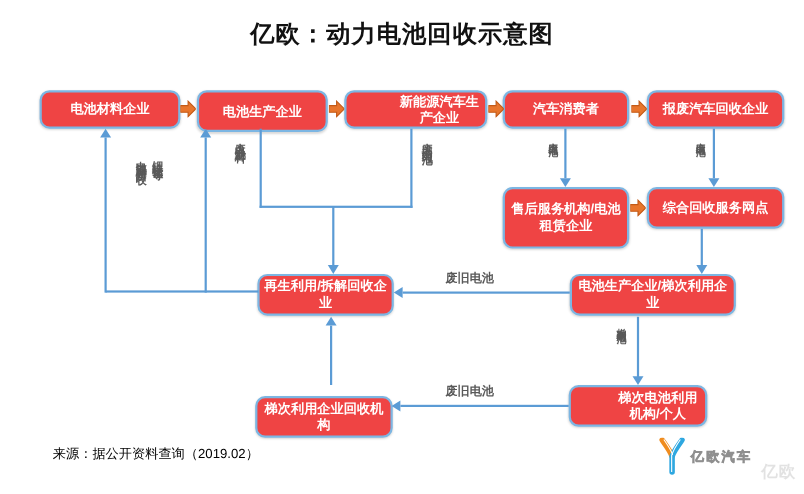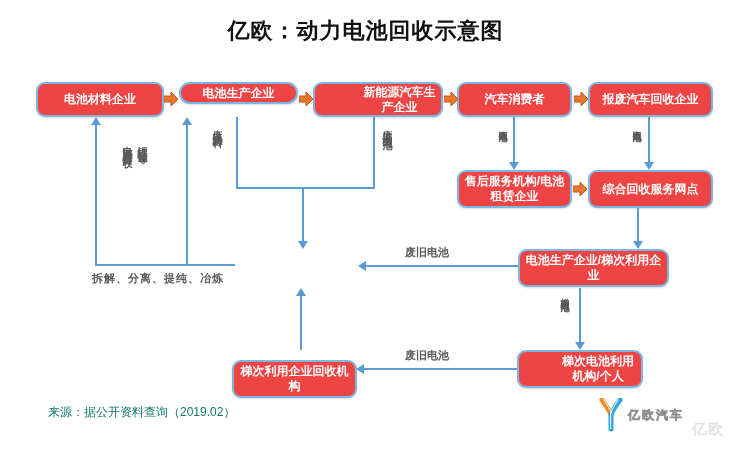--- a/index.html
+++ b/index.html
@@ -20,60 +20,61 @@
   .ah-down{border-left:5px solid transparent;border-right:5px solid transparent;border-top:8px solid #5b9bd5;}
   .ah-left{border-top:5px solid transparent;border-bottom:5px solid transparent;border-right:8px solid #5b9bd5;}
   
   .oarrow{position:absolute;width:14px;height:16px;}
   
   .vlabel{position:absolute;writing-mode:vertical-rl;text-orientation:upright;
           font-size:10px;font-weight:bold;color:#595959;letter-spacing:2px;line-height:15px;}
   .vlabel span{display:block;}
   .vlabel.small{font-size:9px;letter-spacing:1px;}
   .hlabel{position:absolute;font-size:11px;font-weight:bold;color:#595959;white-space:nowrap;}
-  .source{position:absolute;left:48px;top:404px;font-size:12px;color:#0f766e;}
+  .source{position:absolute;left:48px;top:404px;font-size:12px;color:#000000;}
   
   .logo{position:absolute;left:598px;top:398px;display:flex;align-items:center;}
   .logo-text{font-size:12px;font-weight:bold;color:#a9a9a9;-webkit-text-stroke:0.6px #8f8f8f;
              letter-spacing:2px;margin-left:4px;}
   .watermark{position:absolute;left:692px;top:420px;font-size:15px;font-weight:bold;
              color:#9a9a9a;opacity:0.28;letter-spacing:1px;}
 </style>
 </head>
 <body>
 
 <div class="canvas">
 
   <div class="title">亿欧：动力电池回收示意图</div>
 
   <div class="box" style="left:36px;top:82px;width:128px;height:35px;">电池材料企业</div>
-  <div class="box" style="left:179px;top:82px;width:119px;height:22px;border-radius:14px;">电池生产企业</div>
+  <div class="box" style="left:179px;top:82px;width:119px;height:38px;">电池生产企业</div>
   <div class="box" style="left:313px;top:82px;width:130px;height:35px;padding-left:47px;">新能源汽车生产企业</div>
   <div class="box" style="left:457px;top:82px;width:115px;height:35px;">汽车消费者</div>
   <div class="box" style="left:588px;top:82px;width:125px;height:35px;">报废汽车回收企业</div>
 
   <svg class="oarrow" style="left:164px;top:91px;" viewBox="0 0 14 16">
       <polygon points="0,5 7,5 7,1 14,8 7,15 7,11 0,11" fill="#e8762c" stroke="#c25a17" stroke-width="1"></polygon>
     </svg>
   <svg class="oarrow" style="left:299px;top:91px;" viewBox="0 0 14 16">
       <polygon points="0,5 7,5 7,1 14,8 7,15 7,11 0,11" fill="#e8762c" stroke="#c25a17" stroke-width="1"></polygon>
     </svg>
   <svg class="oarrow" style="left:444px;top:91px;" viewBox="0 0 14 16">
       <polygon points="0,5 7,5 7,1 14,8 7,15 7,11 0,11" fill="#e8762c" stroke="#c25a17" stroke-width="1"></polygon>
     </svg>
   <svg class="oarrow" style="left:574px;top:91px;" viewBox="0 0 14 16">
       <polygon points="0,5 7,5 7,1 14,8 7,15 7,11 0,11" fill="#e8762c" stroke="#c25a17" stroke-width="1"></polygon>
     </svg>
 
-  <div class="box" style="left:457px;top:170px;width:115px;height:38px;">售后服务机构/电池租赁企业</div>
+  <div class="box" style="left:457px;top:170px;width:115px;height:56px;">售后服务机构/电池租赁企业</div>
   <svg class="oarrow" style="left:573px;top:181px;" viewBox="0 0 14 16">
       <polygon points="0,5 7,5 7,1 14,8 7,15 7,11 0,11" fill="#e8762c" stroke="#c25a17" stroke-width="1"></polygon>
     </svg>
   <div class="box" style="left:588px;top:170px;width:125px;height:38px;">综合回收服务网点</div>
 
+  <div class="box" style="left:234px;top:249px;width:124px;height:38px;">再生利用/拆解回收企业</div>
   <div class="box" style="left:518px;top:249px;width:151px;height:38px;">电池生产企业/梯次利用企业</div>
 
   <div class="box" style="left:232px;top:360px;width:125px;height:38px;">梯次利用企业回收机构</div>
   <div class="box" style="left:517px;top:350px;width:126px;height:38px;padding-left:40px;">梯次电池利用机构/个人</div>
 
   <div class="ah ah-up" style="left:91px;top:117px;"></div>
   <div class="vline" style="left:95px;top:125px;height:141px;"></div>
   <div class="ah ah-up" style="left:182px;top:117px;"></div>
   <div class="vline" style="left:186px;top:125px;height:141px;"></div>
   <div class="hline" style="left:96px;top:264px;width:139px;"></div>
@@ -108,21 +109,20 @@
     <span>锂镍钴锰等</span>
     <span>电池原料再回收</span>
   </div>
   <div class="vlabel" style="left:210px;top:122px;">废电池材料</div>
   <div class="vlabel" style="left:380px;top:122px;">废旧动力电池</div>
   <div class="vlabel small" style="left:495px;top:123px;">废旧电池</div>
   <div class="vlabel small" style="left:629px;top:123px;">废旧电池</div>
   <div class="vlabel small" style="left:557px;top:291px;">梯次利用电池</div>
   <div class="hlabel" style="left:405px;top:245px;">废旧电池</div>
   <div class="hlabel" style="left:405px;top:348px;">废旧电池</div>
-  <div class="hlabel" style="left:92px;top:271px;letter-spacing:1px;">拆解、分离、提纯、冶炼</div>
 
   <div class="source">来源：据公开资料查询（2019.02）</div>
 
   <div class="logo">
     <svg width="26" height="34" viewBox="0 0 26 34">
       <path d="M4 2 C9 9, 12 13, 13 17" stroke="#f08c1e" stroke-width="5" fill="none" stroke-linecap="round"></path>
       <path d="M22 2 C17 9, 14 13, 13 17 L13 31" stroke="#2ea7e0" stroke-width="5" fill="none" stroke-linecap="round"></path>
       <path d="M5.5 1.5 C10 8, 12.5 12, 13.5 15.5" stroke="#ffffff" stroke-width="1" fill="none"></path>
       <path d="M20.5 1.5 C16 8, 13.8 12, 12.6 16 L12.6 31" stroke="#ffffff" stroke-width="1" fill="none"></path>
     </svg>

